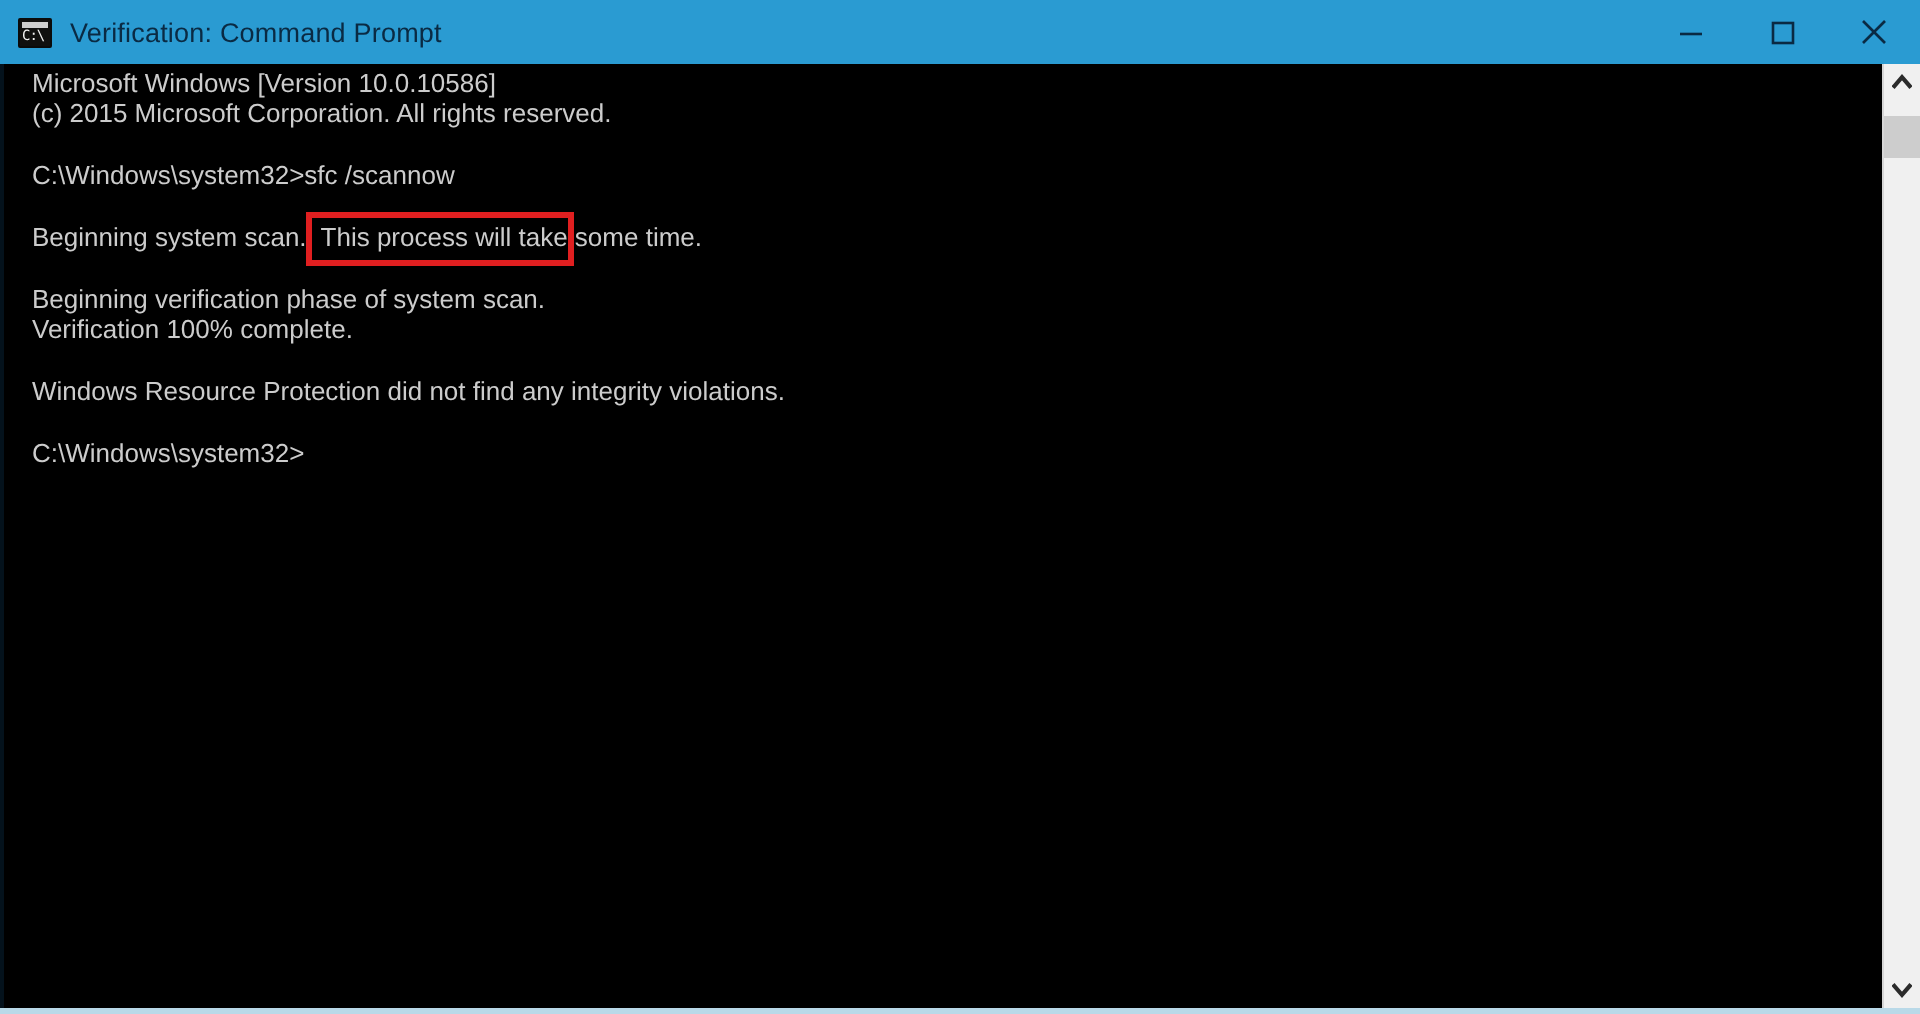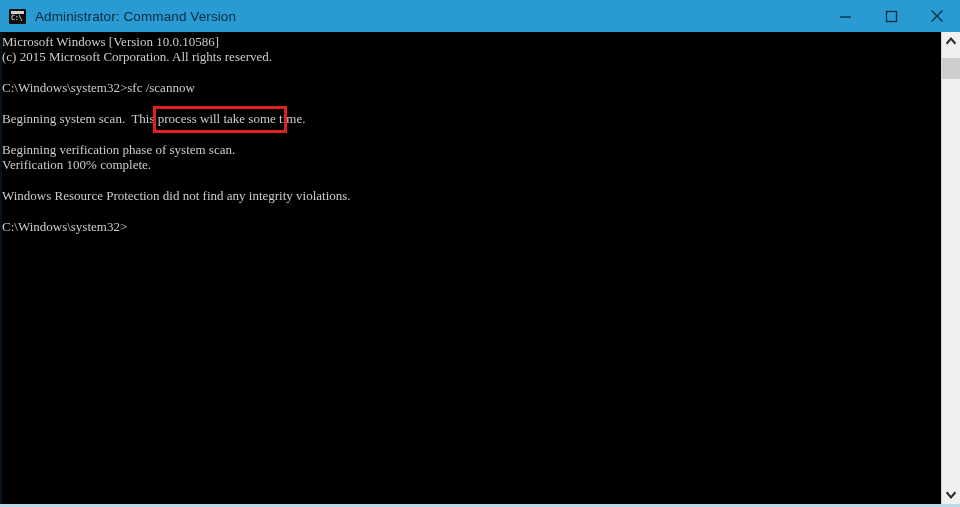--- a/index.html
+++ b/index.html
@@ -92,26 +92,27 @@
     width: 941px;
     height: 472px;
     background: #000000;
     overflow: hidden;
   }
   #console-text {
     position: absolute;
     left: 2px;
     top: 2px;
     margin: 0;
-    font-family: Liberation Serif, serif;
+    font-family: Liberation Sans, sans-serif;
     font-size: 13px;
     line-height: 15.4px;
     color: #cccccc;
     white-space: pre;
     letter-spacing: 0px;
+    padding-left: 14px;
   }
 
   
   #cmd-highlight {
     position: absolute;
     left: 153px;
     top: 74px;
     width: 134px;
     height: 27px;
     border: 3px solid #e01f20;
@@ -169,21 +170,21 @@
   }
 </style>
 </head>
 <body>
 
 <div id="window">
 
   <div id="titlebar">
     <div id="titlebar-left">
       <div id="app-icon"></div>
-      <span id="title-text">Administrator: Command Version</span>
+      <span id="title-text">Verification: Command Prompt</span>
     </div>
 
     <div class="winbtn">
       <svg width="13" height="13" viewBox="0 0 13 13" aria-hidden="true">
         <line x1="1" y1="7" x2="12" y2="7" stroke="#0a2a43" stroke-width="1.3"></line>
       </svg>
     </div>
     <div class="winbtn">
       <svg width="13" height="13" viewBox="0 0 13 13" aria-hidden="true">
         <rect x="1.5" y="1.5" width="10" height="10" fill="none" stroke="#0a2a43" stroke-width="1.3"></rect>

